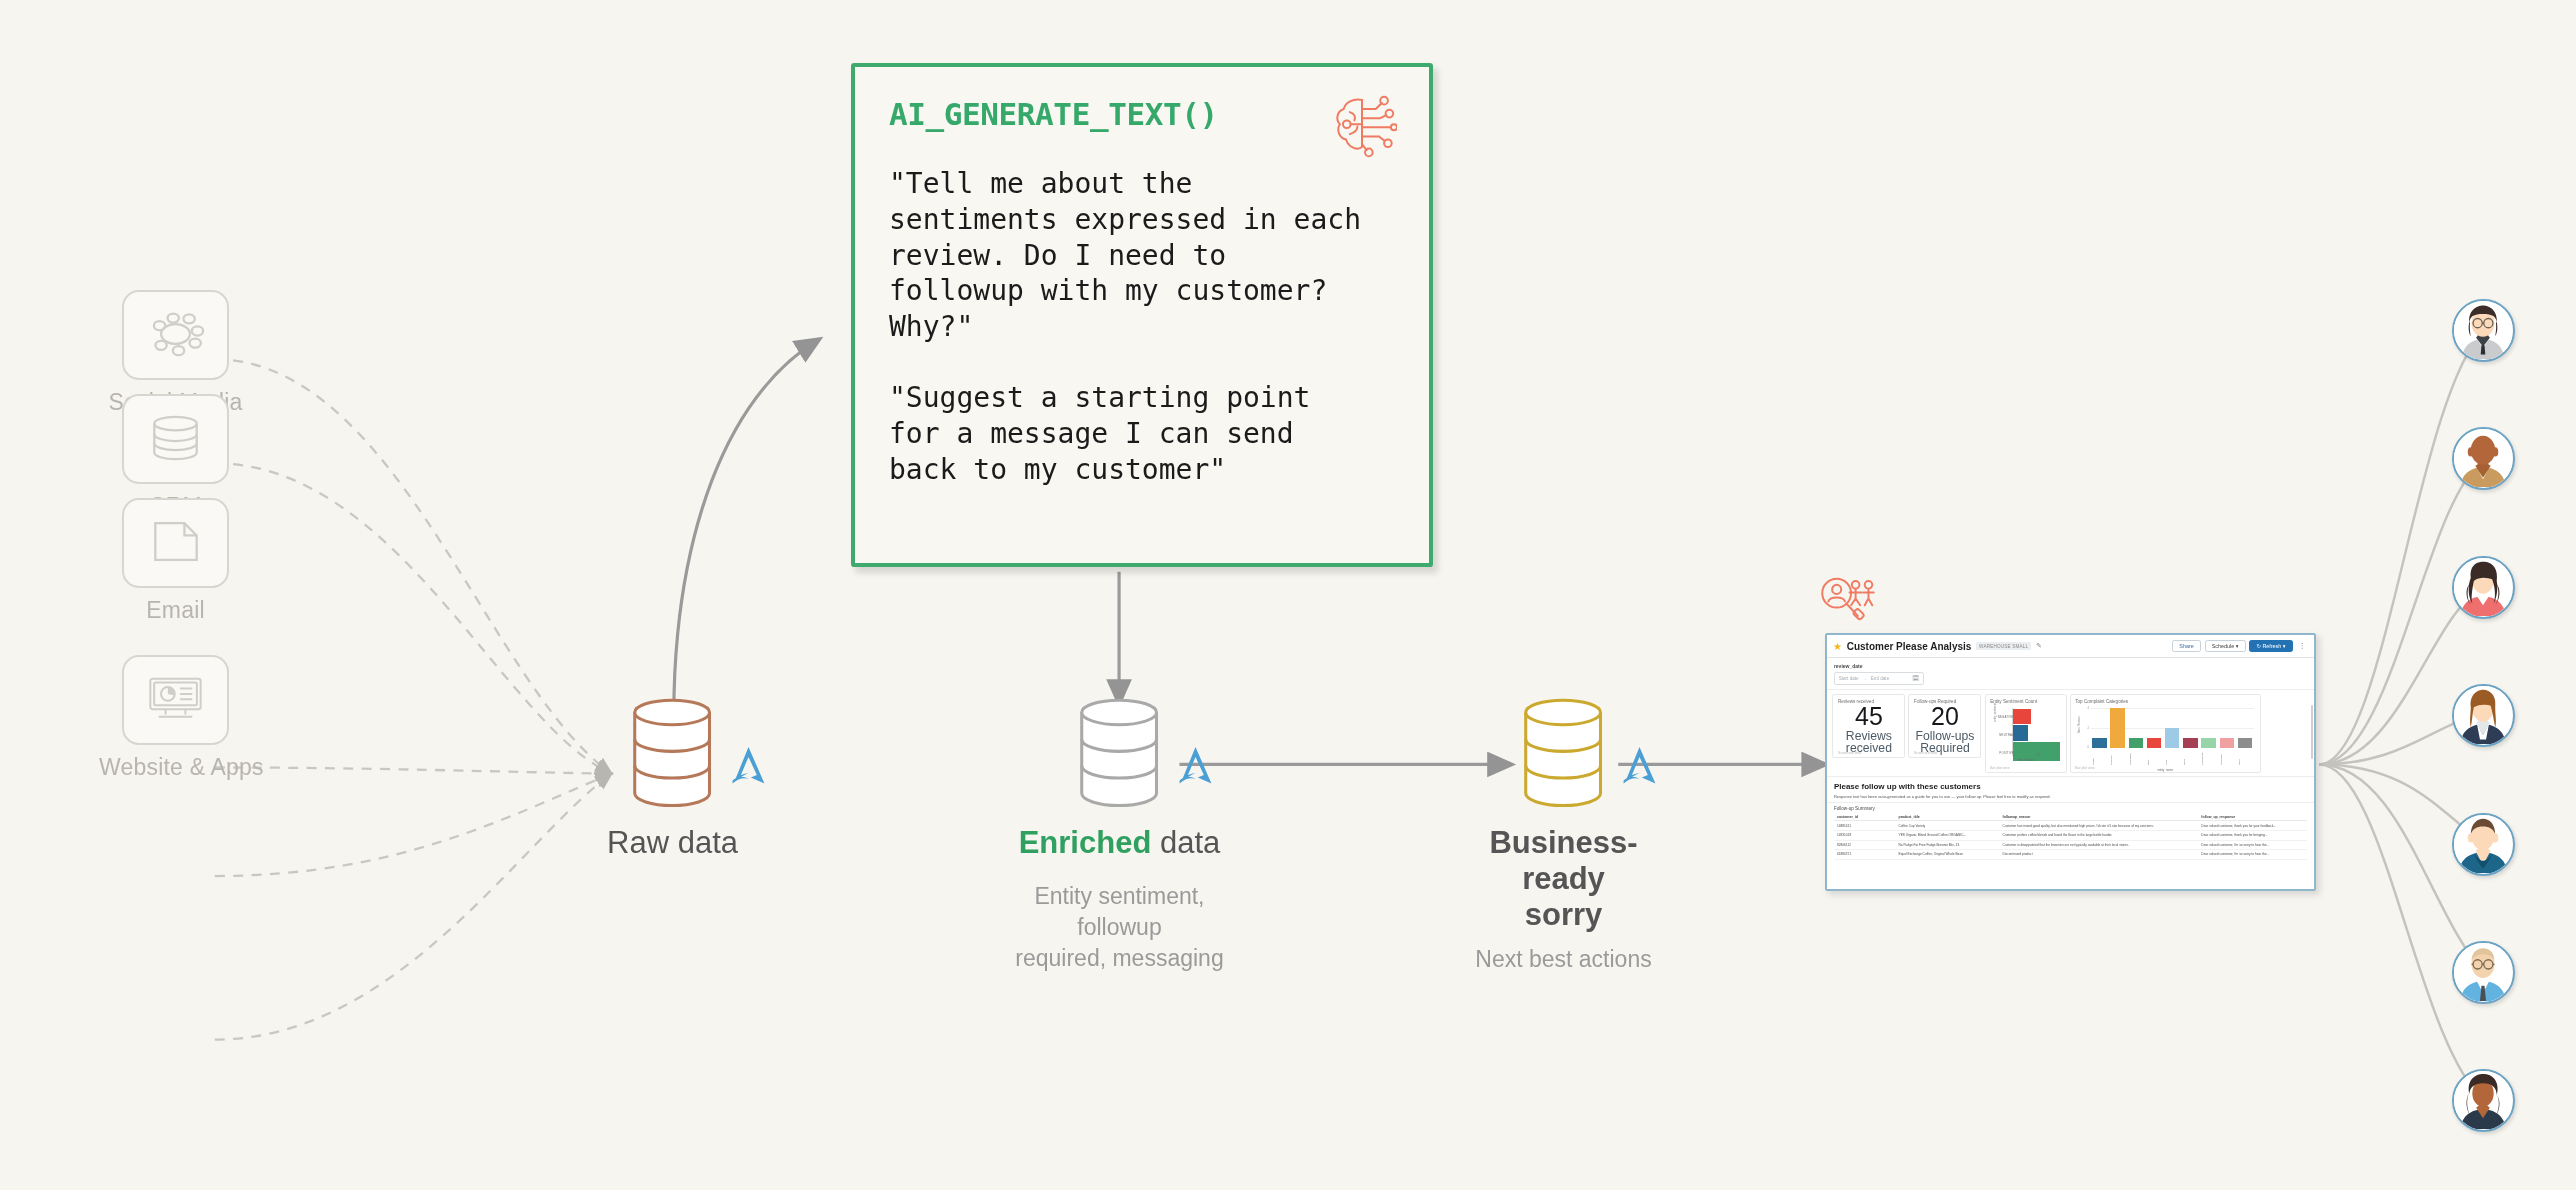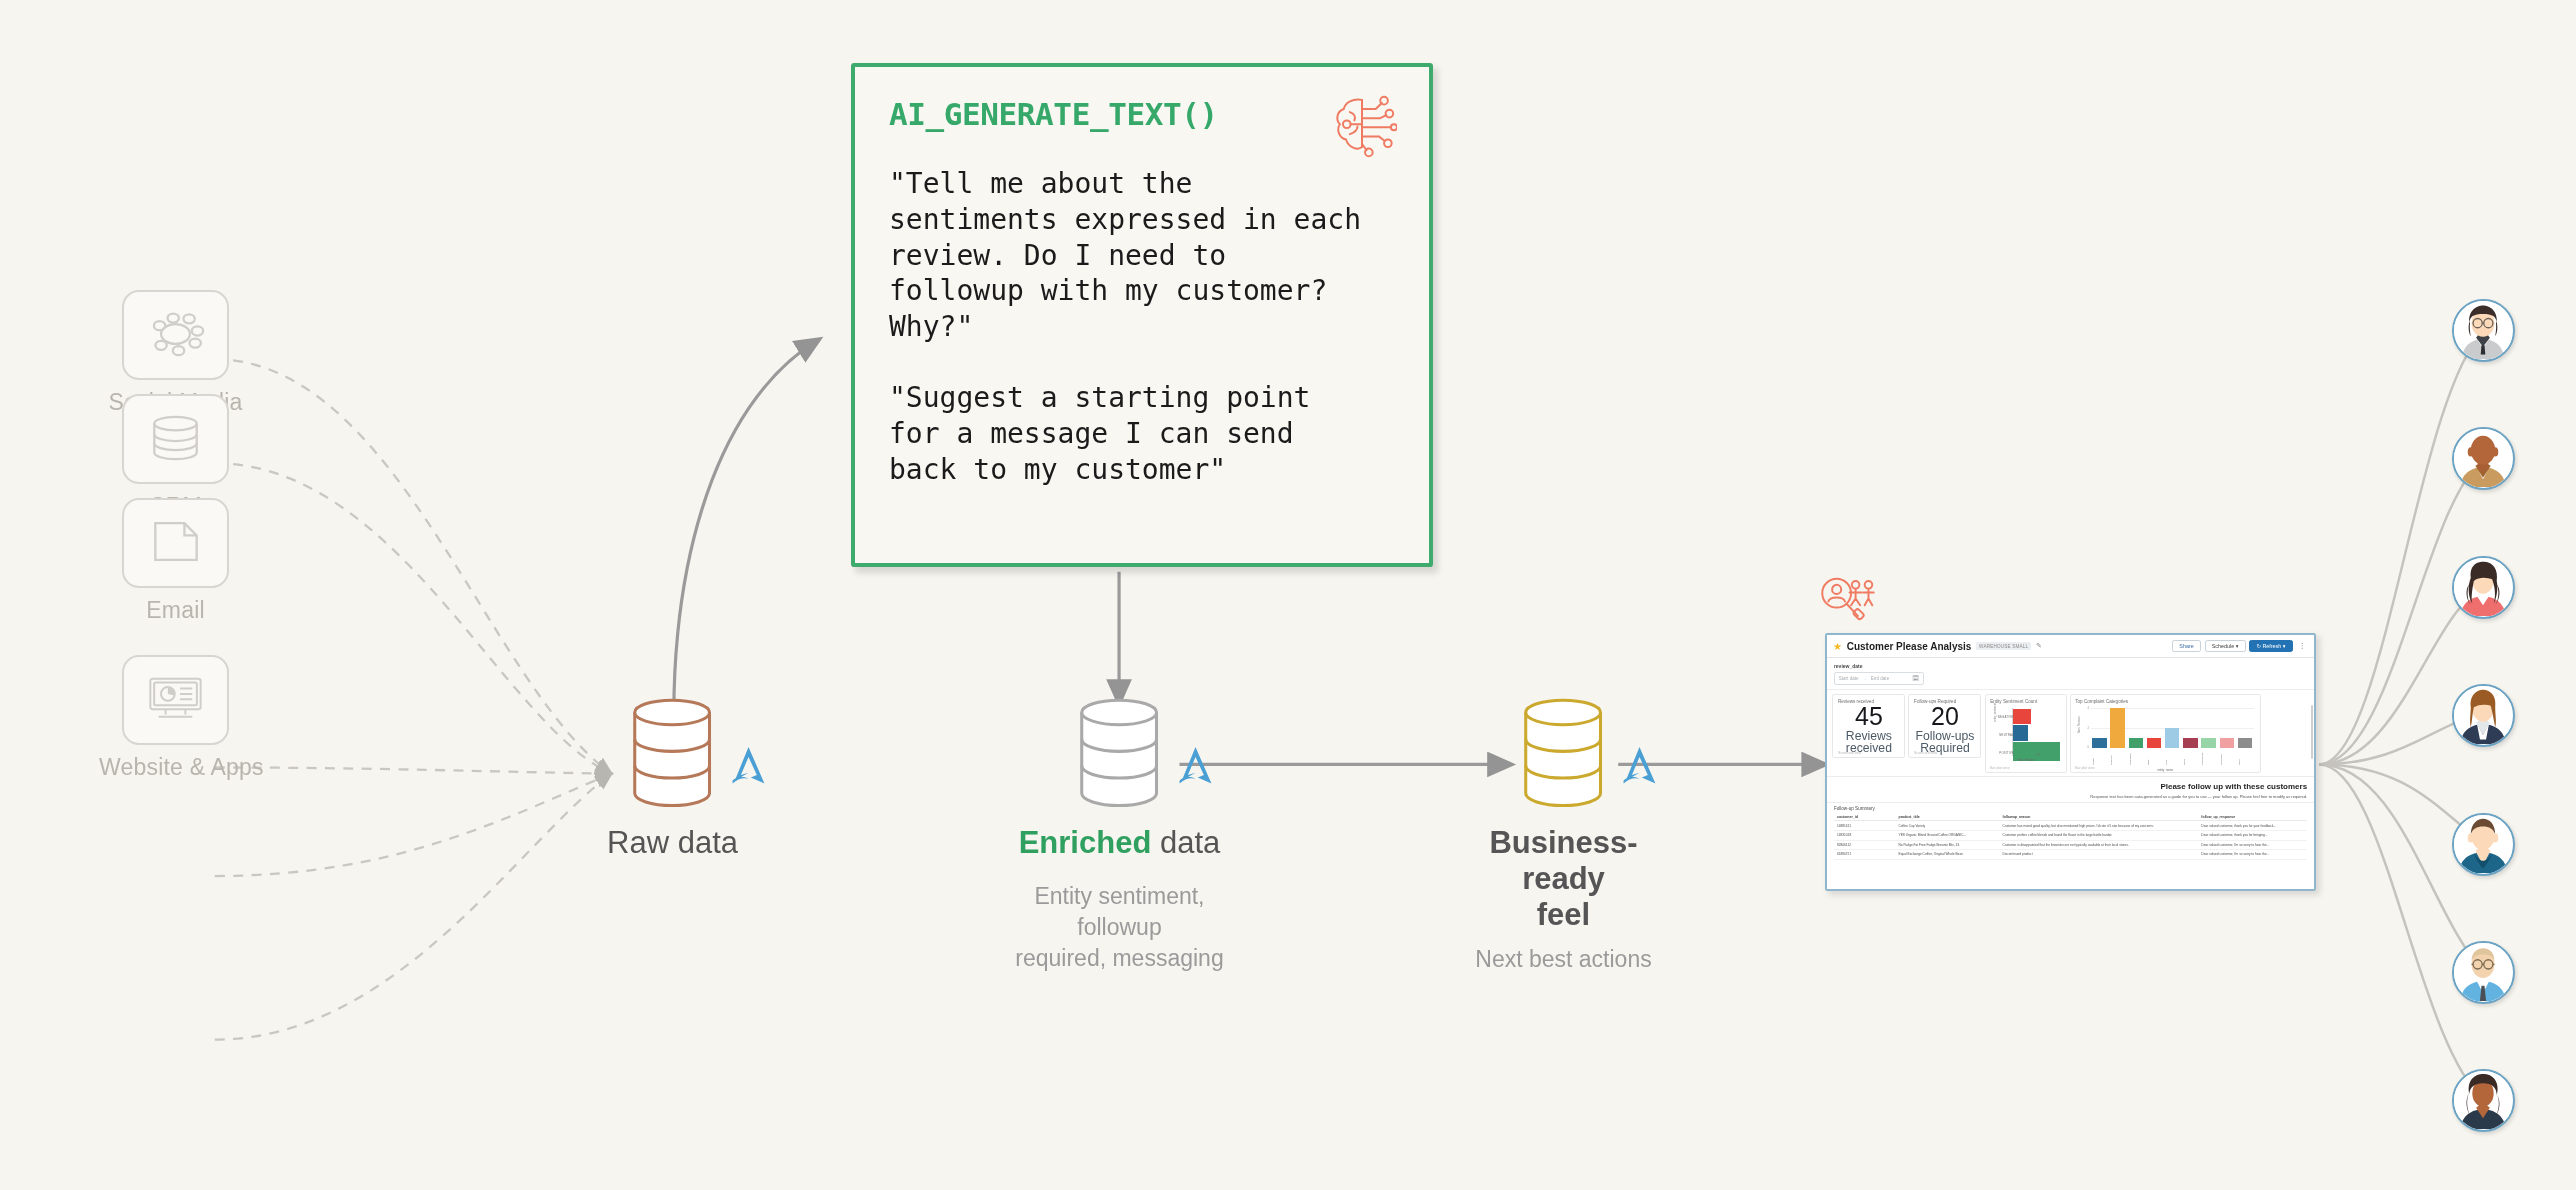--- a/index.html
+++ b/index.html
@@ -102,21 +102,21 @@
   .cat-plot { position:relative; width:180px; height:67px; margin-top:0.8px; }
   .cat-bars { position:absolute; left:17px; right:3.1px; bottom:24.5px; height:40px; display:flex; align-items:flex-end; gap:3.8px; }
   .cat-bar { flex:1; }
   .cat-tick { position:absolute; left:12.2px; font-size:2.6px; color:#8c8c8c; }
   .cat-grid { position:absolute; left:15.3px; right:1.5px; height:0.8px; background:#efefef; }
   .cat-xlabs { position:absolute; left:17px; right:3.1px; bottom:7.6px; height:17px; display:flex; gap:3.8px; }
   .cat-xlab { flex:1; font-size:2.5px; color:#777; writing-mode:vertical-rl; transform:rotate(180deg); white-space:nowrap; overflow:hidden; }
   .cat-axtitle { position:absolute; bottom:0.8px; left:0; right:0; text-align:center; font-size:2.9px; color:#6b6b6b; }
   .cat-ylab { position:absolute; left:2.3px; top:27.5px; font-size:2.6px; color:#8c8c8c; transform:rotate(-90deg); transform-origin:left top; white-space:nowrap; }
 
-  .followup { border-top:0.8px solid #ededed; padding:4.6px 6.9px 3.1px;text-align:right; }
+  .followup { border-top:0.8px solid #ededed; padding:4.6px 6.9px 3.1px; }
   .fu-title { font-size:8px; font-weight:bold; color:#1f1f1f; }
   .fu-sub { font-size:4px; color:#555; margin-top:3.1px; }
   .tbl-wrap { border-top:0.8px solid #ededed; padding:3.1px 6.9px 0; }
   .tbl-cap { font-size:4.6px; color:#4a4a4a; margin-bottom:2.3px; }
   table.fu { width:100%; border-collapse:collapse; table-layout:fixed; }
   table.fu th { font-size:3.5px; color:#3b3b3b; text-align:left; font-weight:bold; padding:1.5px 3.1px; border-bottom:0.8px solid #e9e9e9; }
   table.fu td { font-size:3.2px; color:#4a4a4a; padding:2.3px 3.1px; border-bottom:0.8px solid #f1f1f1;
                 white-space:nowrap; overflow:hidden; text-overflow:ellipsis; }
   .dash-scroll { position:absolute; right:0.8px; top:70px; width:2.3px; height:54px; background:#cfcfcf; border-radius:1.5px; }
 
@@ -330,21 +330,21 @@
         </g>
       </svg>
       <span class="dbx" style="left:107px; top:47px;">
         <svg width="41" height="44" viewBox="0 0 54 58">
           <path d="M27,4 L48,52 L30,44 L38,41 L27,17 L17,41 L27,38 L9,48 Z" fill="#4a9fd5"></path>
           <path d="M6,48 C13,42 20,42 27,46 C20,44 13,46 6,52 Z" fill="#4a9fd5"></path>
         </svg>
       </span>
     </div>
     <div class="node-title" style="white-space:pre-line;"><span class="plain" style="font-weight:bold;">Business-ready
-feel</span></div>
+sorry</span></div>
     <div class="node-sub" style="margin-top:10.7px;">Next best actions</div>
   </div>
 
   <div style="position:absolute; left:1818px; top:575px;">
     <svg width="57" height="50" viewBox="0 0 74 66">
       <g fill="none" stroke="#ef7b62" stroke-width="2.6" stroke-linecap="round">
         <circle cx="24" cy="24" r="19"></circle>
         <circle cx="24" cy="19" r="6"></circle>
         <path d="M13,35 C15,28 33,28 35,35"></path>
         <path d="M37,38 L52,54"></path>

